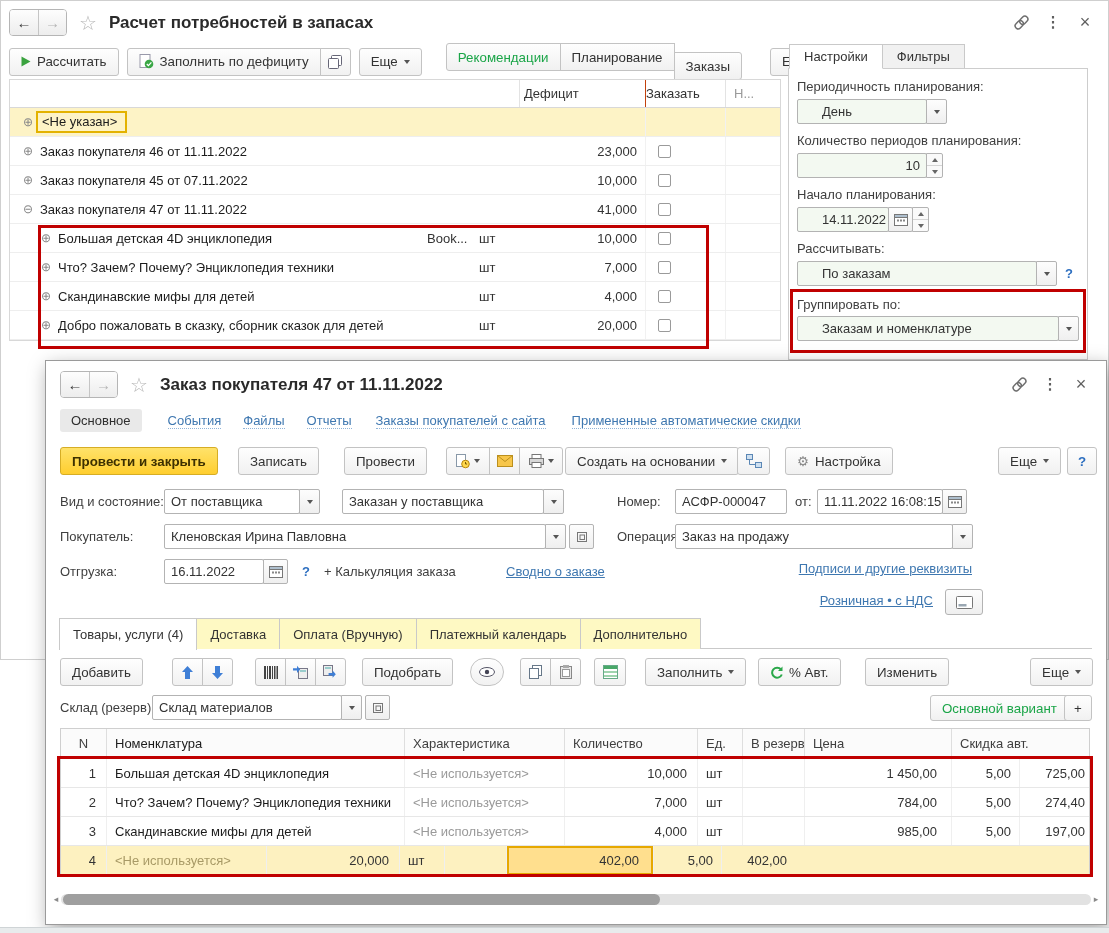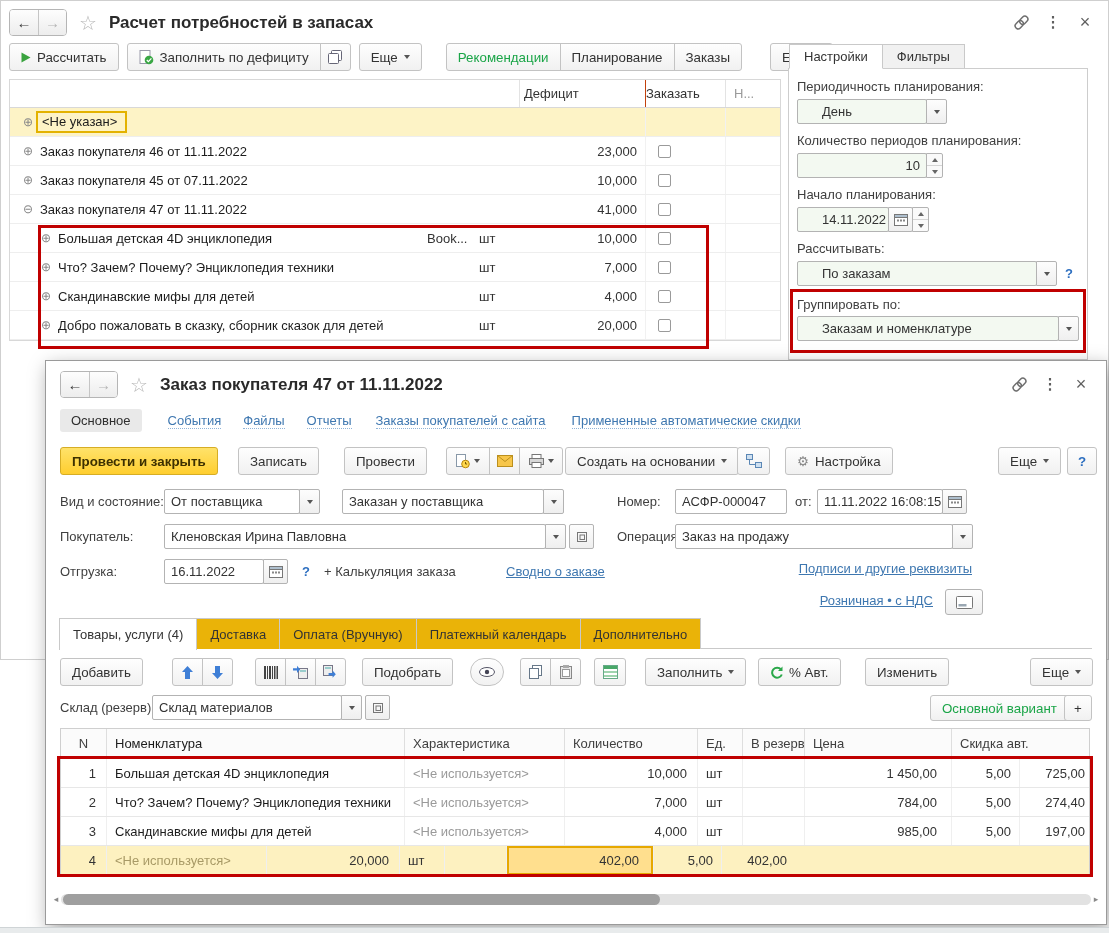--- a/index.html
+++ b/index.html
@@ -58,21 +58,21 @@
   .dotlink { color:#3e77b0; border-bottom:1px dotted #90b4d8; text-decoration:none; }
   .anno { position:absolute; border:3px solid #c00000; pointer-events:none; }
 
   
   .w1head { position:absolute; top:8px; left:8px; display:flex; align-items:center; gap:12px; }
   .w1icons { position:absolute; top:10px; right:12px; display:flex; gap:10px; align-items:center; }
   .w1tb { position:absolute; top:42px; left:8px; display:flex; align-items:center; }
   .seg { display:inline-flex; margin-left:24px; }
   .seg .btn { border-radius:0; margin-left:-1px; }
   .seg .btn:first-child { border-radius:3px 0 0 3px; margin-left:0; }
-  .seg .btn:last-child { border-radius:0 3px 3px 0; }
+  .seg .btn:last-child { border-radius:0 3px 3px 0;margin-top:9px; }
 
   .grid1 { position:absolute; left:8px; top:78px; width:772px; border:1px solid #d8d8d8; background:#fff; }
   .ghd { display:flex; height:28px; align-items:center; border-bottom:1px solid #d8d8d8; color:#333; }
   .ghd .hsp { flex:1; }
   .hdef { width:98px; padding-left:4px; border-left:1px solid #e3e3e3; align-self:stretch; display:flex; align-items:center; }
   .hgap { width:28px; align-self:stretch; }
   .hord { width:80px; padding-left:0; border-left:1px solid #c2410c; align-self:stretch; display:flex; align-items:center; }
   .hnxt { width:55px; padding-left:8px; border-left:1px solid #e3e3e3; align-self:stretch; display:flex; align-items:center; color:#9a9a9a; }
   .gr { display:flex; align-items:center; height:29px; border-bottom:1px solid #eeeeee; }
   .gx { flex:none; width:16px; margin-left:10px; color:#8a8a8a; font-size:12px; text-align:center; }
@@ -100,21 +100,21 @@
   .w2icons { position:absolute; top:12px; right:14px; display:flex; gap:9px; align-items:center; }
   .w2nav { position:absolute; top:48px; left:14px; display:flex; align-items:center; }
   .navactive { background:#e9e9e9; border-radius:3px; padding:4px 11px; color:#2e2e2e; }
   .w2btns { position:absolute; top:86px; left:14px; width:1040px; height:30px; }
   .w2btns > * { position:absolute; top:0; }
   .w2form { position:absolute; top:128px; left:14px; width:1034px; height:128px; }
   .w2form > * { position:absolute; }
   .flabel { color:#3f3f3f; line-height:26px; white-space:nowrap; }
   .w2tabs { position:absolute; top:257px; left:14px; right:14px; display:flex; border-bottom:1px solid #c9c9c9; height:31px; }
   .wtab { height:31px; padding:0 13px; display:flex; align-items:center; border:1px solid #c9c9c9;
-          border-bottom:none; background:#eab308; margin-left:-1px; white-space:nowrap; }
+          border-bottom:none; background:#fef9c3; margin-left:-1px; white-space:nowrap; }
   .wtab.act { background:#fff; position:relative; z-index:2; height:32px; margin-bottom:-1px; }
   .w2tb { position:absolute; top:297px; left:14px; width:1034px; height:30px; }
   .w2tb > * { position:absolute; top:0; }
   .w2wh { position:absolute; top:334px; left:14px; width:1034px; height:27px; }
   .w2wh > * { position:absolute; top:0; }
 
   .t2 { position:absolute; left:14px; top:367px; width:1030px; border:1px solid #cfcfcf; }
   .t2h { display:flex; height:30px; align-items:center; background:#fbfbfb; border-bottom:1px solid #cfcfcf; color:#3f3f3f; }
   .t2h > span { align-self:stretch; display:flex; align-items:center; border-left:1px solid #dedede; padding-left:8px; white-space:nowrap; overflow:hidden; }
   .t2h > span:first-child { border-left:none; justify-content:center; padding-left:0; }

